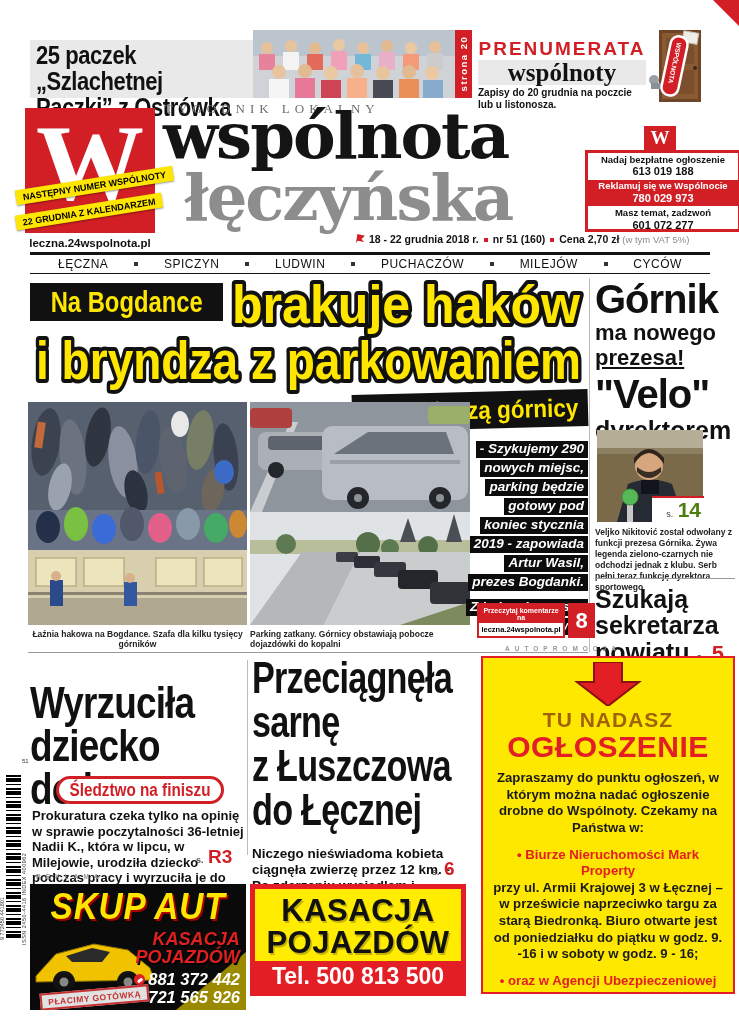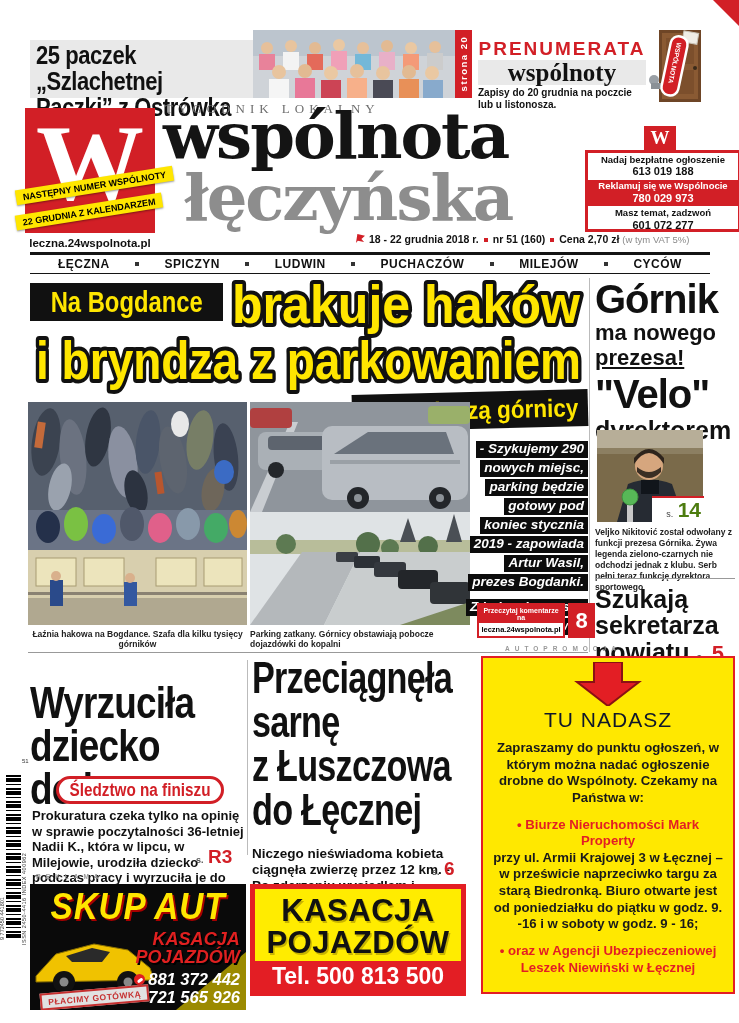--- a/index.html
+++ b/index.html
@@ -47,21 +47,21 @@
   .cb-row .ph{font-size:11px;font-weight:bold;display:block;}
   .cb-red{background:#d21f26;color:#fff;}
   .issue-line{left:356px;top:233px;width:330px;font-size:10.5px;font-weight:bold;white-space:nowrap;}
   .issue-line .vat{color:#8a8a8a;font-weight:normal;font-size:9.5px;}
   .sq{display:inline-block;width:4px;height:4px;background:#d21f26;margin:0 5px 1px 5px;}
   .flag-ico{display:inline-block;width:9px;height:9px;background:#d21f26;margin-right:4px;
     clip-path:polygon(0 100%,15% 0,100% 20%,60% 55%,90% 90%,20% 75%);}
   
   .nav{left:30px;top:252px;width:680px;height:22px;border-top:3px solid #141414;border-bottom:1px solid #141414;
     display:flex;align-items:center;justify-content:space-between;padding:0 28px;box-sizing:border-box;}
-  .nav-item{font-size:12px;font-weight:bold;letter-spacing:.5px;}
+  .nav-item{font-size:12px;font-weight:normal;letter-spacing:.5px;}
   .nav-sep{width:4px;height:4px;background:#333;}
   
   .rcol-line{left:589px;top:278px;width:1px;height:374px;background:#bbb;}
   .kicker{left:30px;top:283px;width:193px;height:38px;background:#111;display:flex;align-items:center;
     justify-content:center;}
   .kicker span{color:#ffe600;font-size:29px;font-weight:bold;transform:scaleX(.82);white-space:nowrap;}
   .hl-svg{overflow:visible;}
   .subhead{left:352px;top:392px;width:236px;height:37px;background:#111;transform:rotate(-1.5deg);
     display:flex;align-items:center;justify-content:flex-end;padding-right:10px;box-sizing:border-box;}
   .subhead span{color:#ffe600;font-size:25px;font-weight:bold;transform:scaleX(.9);transform-origin:100% 50%;
@@ -153,21 +153,21 @@
     box-sizing:border-box;text-align:center;}
   .kasacja-ad .t{font-size:31px;font-weight:bold;letter-spacing:.5px;line-height:1.02;color:#111;
     text-shadow:1.5px 1.5px 0 #c8b400;}
   .kasacja-ad .t1{margin-top:6px;}
   .kas-band{position:absolute;left:0;right:0;bottom:0;height:30px;background:#e31e24;color:#fff;
     font-size:23px;font-weight:bold;line-height:30px;}
   
   .ogl-box{left:481px;top:656px;width:254px;height:338px;background:#ffe800;border:2px solid #e31e24;
     box-sizing:border-box;text-align:center;overflow:hidden;}
   .ogl-arrow{margin-top:4px;}
-  .ogl-t1{color:#0f172a;font-size:21px;font-weight:normal;letter-spacing:1px;margin-top:-2px;}
+  .ogl-t1{color:#a16207;font-size:21px;font-weight:bold;letter-spacing:1px;margin-top:-2px;}
   .ogl-t2{color:#e31e24;font-size:30px;font-weight:bold;letter-spacing:.5px;line-height:1;}
   .ogl-body{font-size:13.2px;font-weight:bold;line-height:1.26;color:#1a1a1a;padding:0 8px;margin-top:8px;}
   .ogl-red{color:#e31e24;}
   .ogl-m{margin-top:10px;}
 </style>
 </head>
 <body>
 
 <div class="page">
 
@@ -474,20 +474,21 @@
     <span class="pp">s.</span>
     <span class="pn">6</span>
   </div>
 
   <div class="abs mini-label autopromo-label">AUTOPROMOCJA</div>
   <div class="abs ogl-box">
     <svg class="ogl-arrow" width="70" height="44" viewBox="0 0 70 44">
       <polygon points="21,0 49,0 49,20 66,20 35,44 4,20 21,20" fill="#e31e24" stroke="#8a1114" stroke-width="2"></polygon>
     </svg>
     <div class="ogl-t1">TU NADASZ</div>
+    <div class="ogl-t2">OGŁOSZENIE</div>
     <div class="ogl-body">Zapraszamy do punktu ogłoszeń, w którym można nadać ogłoszenie drobne do Wspólnoty. Czekamy na Państwa w:</div>
     <div class="ogl-body ogl-red ogl-m">• Biurze Nieruchomości Mark Property</div>
     <div class="ogl-body" style="margin-top:0;">przy ul. Armii Krajowej 3 w Łęcznej – w prześwicie naprzeciwko targu za starą Biedronką. Biuro otwarte jest od poniedziałku do piątku w godz. 9. -16 i w soboty w godz. 9 - 16;</div>
     <div class="ogl-body ogl-red ogl-m">• oraz w Agencji Ubezpieczeniowej Leszek Niewiński w Łęcznej</div>
     
   </div>
 
   <div class="abs mini-label reklama-label">REKLAMA</div>
   <div class="abs skup-ad">
     <div class="skup-corner"></div>

